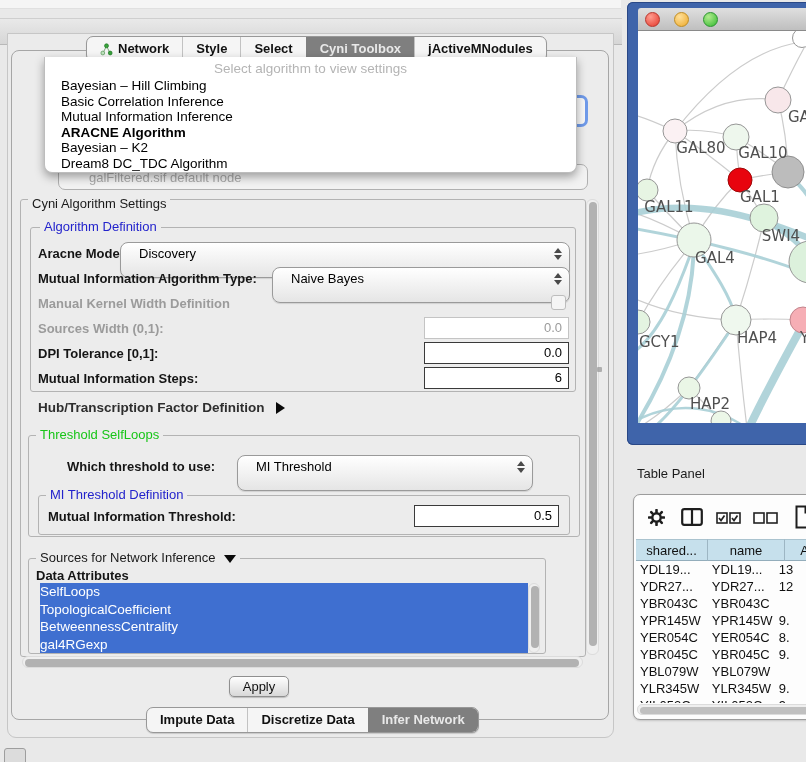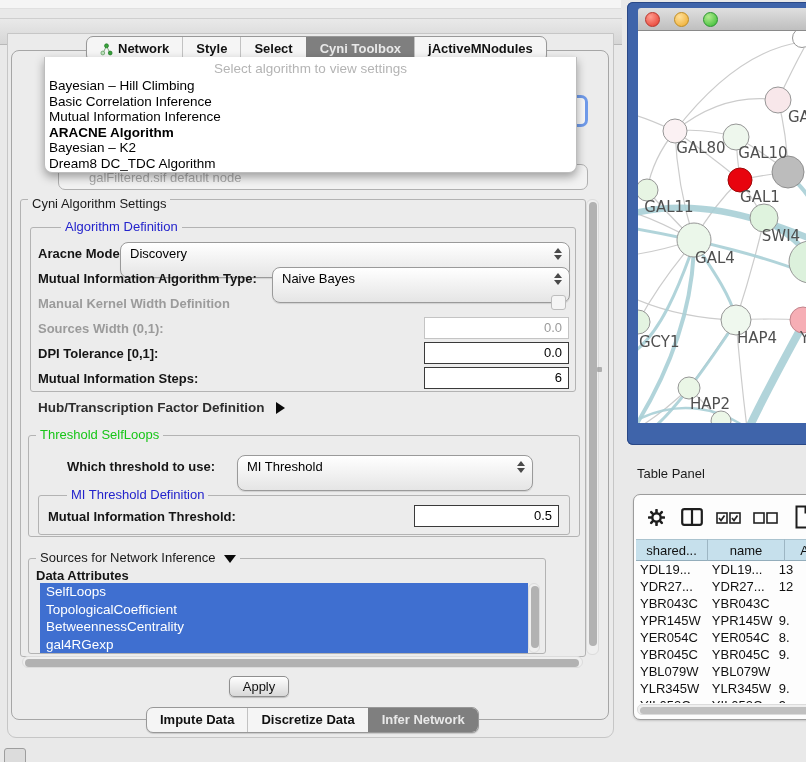--- a/index.html
+++ b/index.html
@@ -20,48 +20,48 @@
   .tabstrip{display:flex;height:24px;border:1px solid #989898;border-radius:7px;background:#f5f5f5;
             overflow:hidden;z-index:4;box-shadow:0 1px 1px rgba(0,0,0,.15);}
   .tab{font-size:13px;font-weight:700;color:#111;line-height:24px;padding:0 13px;white-space:nowrap;
        border-left:1px solid #c2c2c2;display:flex;align-items:center;gap:5px;}
   .tab.first{border-left:none;}
   .tab.sel{background:#7f7f7f;color:#e9e9e9;border-left-color:#7f7f7f;}
   
   .dropdown{left:44px;top:57px;width:531px;height:115px;background:#fff;border:1px solid #bdbdbd;
             border-top:none;border-radius:0 0 8px 8px;z-index:10;box-shadow:0 4px 10px rgba(0,0,0,.35);}
   .dd-ph{text-align:center;color:#b4b4b4;font-size:13.5px;padding-top:4px;height:17px;}
-  .dd-item{font-size:13.5px;color:#000;line-height:15.5px;padding-left:4px;white-space:nowrap;}
+  .dd-item{font-size:13.5px;color:#000;line-height:15.5px;padding-left:4px;white-space:nowrap;margin-left:12px;}
   .dd-item.bold{font-weight:700;}
   .bg-combo{left:58px;top:164px;width:530px;height:26px;background:#f2f2f2;border:1px solid #b0b0b0;
             border-radius:7px;z-index:3;color:#a8a8a8;font-size:13px;line-height:26px;padding-left:30px;box-sizing:border-box;}
   .blue-frag{left:564px;top:95px;width:18px;height:26px;border:3px solid #6f9ae9;border-radius:7px;z-index:3;background:#f8f8f8;}
   
   .fs{border:1px solid #b3b3b3;border-radius:3px;}
   .legend{position:absolute;font-size:13px;color:#1a1a1a;background:#ececec;padding:0 4px;white-space:nowrap;}
-  .legend.blue{color:#2323cc;margin-left:21px;}
+  .legend.blue{color:#2323cc;}
   .legend.green{color:#17c517;}
   .lbl{font-size:13px;font-weight:700;color:#151515;white-space:nowrap;}
   .lbl.dis{color:#9b9b9b;}
   .combo{height:36px;border:1px solid #9a9a9a;border-radius:8px;background:linear-gradient(#ffffff,#e5e5e5);
-         font-size:13px;line-height:22px;padding-left:9px;box-sizing:border-box;color:#000;box-shadow:0 1px 1px rgba(0,0,0,.12);}
+         font-size:13px;line-height:22px;padding-left:18px;box-sizing:border-box;color:#000;box-shadow:0 1px 1px rgba(0,0,0,.12);}
   .ud{position:absolute;right:7px;top:5px;width:8px;}
   .ud i{display:block;width:0;height:0;border-left:4px solid transparent;border-right:4px solid transparent;}
   .ud .u{border-bottom:5px solid #4a4a4a;margin-bottom:2px;}
   .ud .d{border-top:5px solid #4a4a4a;}
   .inp{background:#fff;border:1px solid #3a3a3a;font-size:13px;line-height:20px;height:20px;
        text-align:right;padding:0 6px;box-sizing:content-box;color:#000;}
   .inp.dis{border-color:#c4c4c4;color:#9b9b9b;}
   .chk{width:13px;height:13px;border:1.5px solid #bdbdbd;border-radius:3px;background:#f5f5f5;}
   .tri-r{display:inline-block;width:0;height:0;border-top:6px solid transparent;border-bottom:6px solid transparent;
          border-left:9px solid #0a0a0a;margin-left:11px;vertical-align:-2px;}
   .tri-d{display:inline-block;width:0;height:0;border-left:6px solid transparent;border-right:6px solid transparent;
          border-top:8px solid #0a0a0a;margin-left:8px;vertical-align:-1px;}
   .attr-list{overflow:hidden;background:#fff;}
-  .attr-row{background:#3f6fd0;color:#fff;font-size:13.5px;line-height:17.5px;height:17.5px;padding-left:6px;white-space:nowrap;}
+  .attr-row{background:#3f6fd0;color:#fff;font-size:13.5px;line-height:17.5px;height:17.5px;padding-left:0;white-space:nowrap;}
   .sb-track{background:#efefef;border:1px solid #dcdcdc;border-radius:6px;box-sizing:border-box;}
   .sb-thumb{background:#b2b2b2;border-radius:5px;}
   .btn{border:1px solid #8f8f8f;border-radius:5px;background:linear-gradient(#fefefe,#d8d8d8);
        font-size:13px;font-weight:400;color:#111;text-align:center;line-height:19px;box-shadow:0 1px 1px rgba(0,0,0,.2);}
   
   .net-window{left:627px;top:2px;width:190px;height:443px;background:#3f64aa;border-radius:6px 0 0 6px;
               box-shadow:inset 0 0 0 1px #2a4886;}
   .net-titlebar{left:638px;top:8px;width:168px;height:22px;background:linear-gradient(#dfdfdf,#bfbfbf);
                 border-bottom:1px solid #8a8a8a;border-radius:3px 0 0 0;}
   .tl{width:13px;height:13px;border-radius:50%;}

